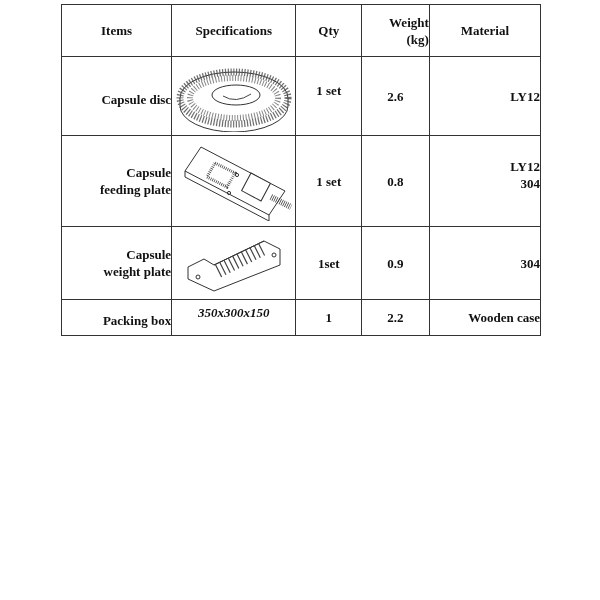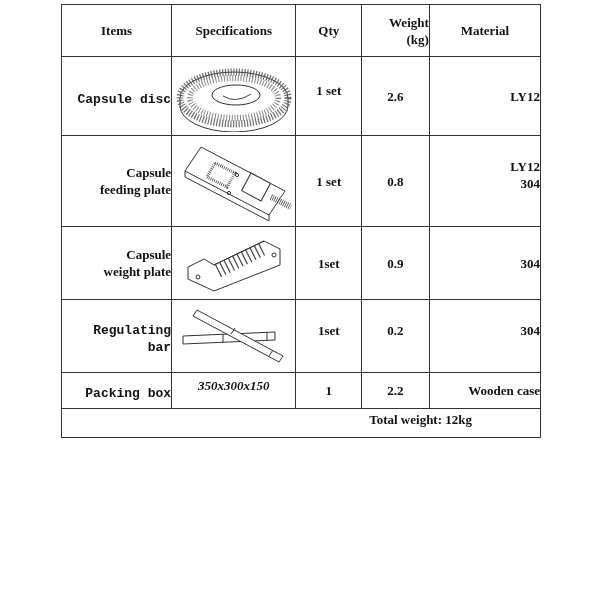--- a/index.html
+++ b/index.html
@@ -8,21 +8,21 @@
   table.spec { position:absolute; left:61px; top:4px; border-collapse:collapse;
                table-layout:fixed; width:480px; }
   table.spec td, table.spec th { border:1px solid #333; padding:0; text-align:center;
                font-weight:bold; font-size:13px; line-height:17px; vertical-align:middle; }
   .c-item { width:109px; } .c-spec { width:123px; } .c-qty { width:65px; }
   .c-wt { width:67px; } .c-mat { width:110px; }
   tr.hdr { height:52px; }
   tr.r1 { height:79px; } tr.r2 { height:80px; } tr.r3 { height:91px; }
   tr.r4 { height:73px; } tr.r5 { height:72px; } tr.r6 { height:73px; }
   tr.r7 { height:36px; } tr.r8 { height:29px; }
-  .item-cell { padding-top:6px !important;font-family:Liberation Mono, monospace; }
+  .item-cell { padding-top:6px !important; }
   .top-cell { vertical-align:top !important; padding-top:10px !important;font-style:italic; }
   .total-cell { text-align:right !important; padding-right:68px !important; vertical-align:top !important; padding-top:2px !important; }
   .line { display:block;text-align:right; }
   .pic { display:block; margin:0 auto; }
   .mid-offset { position:relative; top:-6px; }
 </style>
 </head>
 <body>
 
 <table class="spec">
@@ -106,50 +106,27 @@
       </svg>
     </td>
     <td>1set</td>
     <td>0.9</td>
     <td>
           <span class="line">304</span>
         </td>
   </tr>
 
 
-  <tr class="r6">
-    <td class="item-cell">
-          <span class="line">Regulating bar</span>
-        </td>
-    <td>
-      <svg class="pic" width="110" height="60" viewBox="0 0 110 60">
-        <path d="M4 30 L96 26 L96 34 L4 38 Z" fill="#fff" stroke="#333" stroke-width="1"></path>
-        <line x1="44" y1="28" x2="44" y2="36" stroke="#333"></line>
-        <line x1="88" y1="26" x2="88" y2="34" stroke="#333"></line>
-        <path d="M18 4 L104 50 L100 56 L14 10 Z" fill="#fff" stroke="#333" stroke-width="1"></path>
-        <line x1="56" y1="22" x2="52" y2="28" stroke="#333"></line>
-        <line x1="94" y1="44" x2="90" y2="50" stroke="#333"></line>
-      </svg>
-    </td>
-    <td class="mid-offset">1set</td>
-    <td class="mid-offset">0.2</td>
-    <td class="mid-offset">
-          <span class="line">304</span>
-        </td>
-  </tr>
 
   <tr class="r7">
     <td class="item-cell">
           <span class="line">Packing box</span>
         </td>
     <td class="top-cell" style="padding-top:4px !important;">350x300x150</td>
     <td>1</td>
     <td>2.2</td>
     <td>
           <span class="line">Wooden case</span>
         </td>
   </tr>
 
-  <tr class="r8">
-    <td colspan="5" class="total-cell">Total weight: 12kg</td>
-  </tr>
 </tbody>
   </table>
 
 </body></html>

